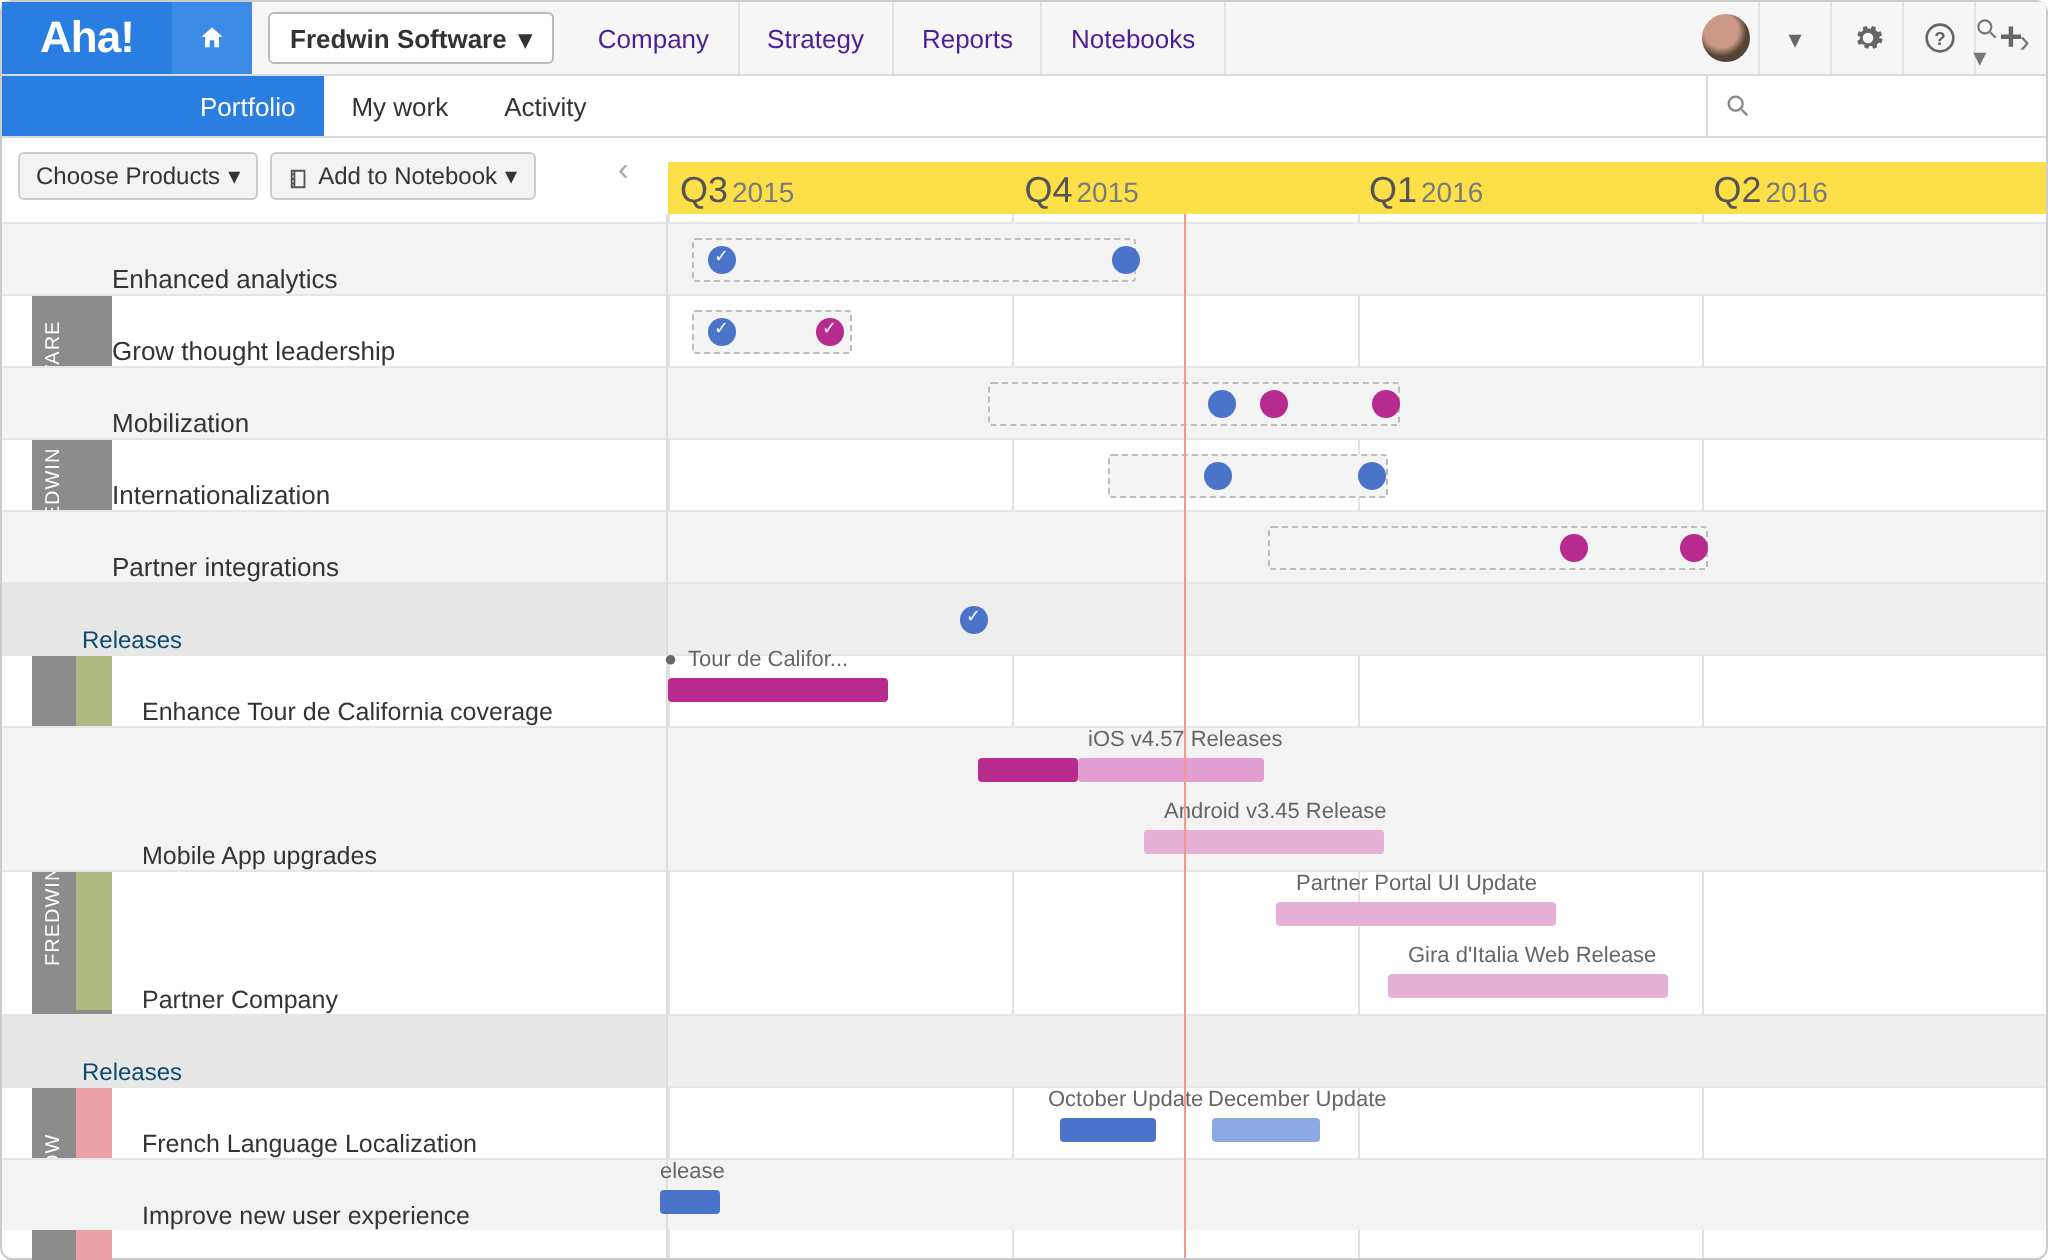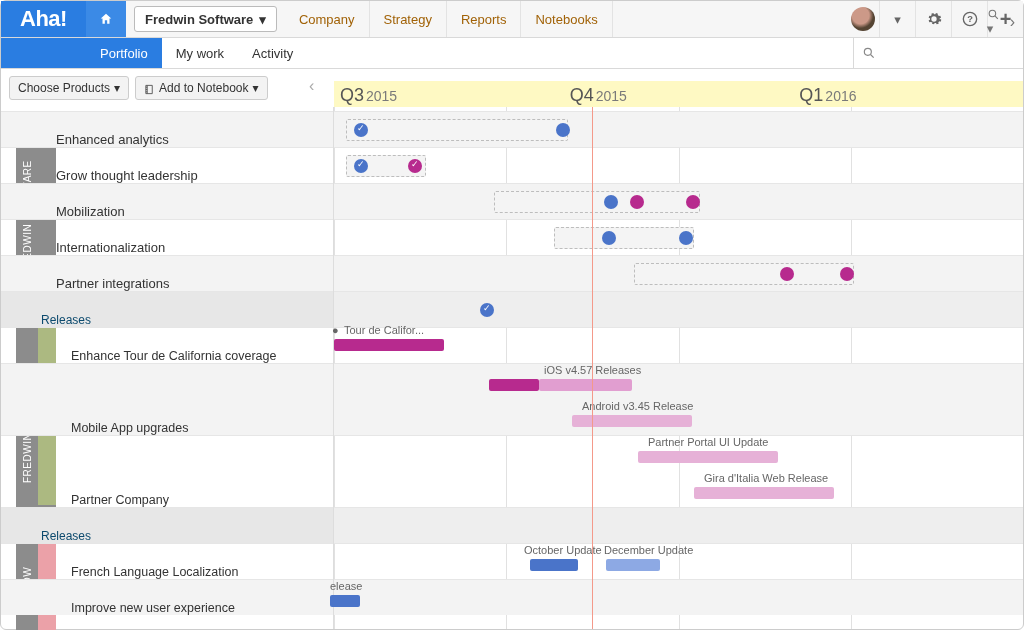--- a/index.html
+++ b/index.html
@@ -6,42 +6,42 @@
   html, body { width: 1024px; height: 630px; font-family: -apple-system, "Helvetica Neue", Arial, sans-serif; font-size: 13px; color: #333; overflow: hidden; }
 
   
   .app { width:1024px; height:630px; border:1px solid #ccc; border-radius:6px; background:#fff; position:relative; }
 
   
   .topbar { height:37px; background:#f6f6f6; border-bottom:1px solid #d9d9d9; display:flex; align-items:stretch; }
   .logo { width:85px; background:#2a7de1; color:#fff; font-weight:700; font-size:22px; display:flex; align-items:center; justify-content:center; letter-spacing:-0.5px; }
   .home { width:40px; background:#3b8ae6; display:flex; align-items:center; justify-content:center; color:#fff; }
   .ws-picker { margin:5px 8px; background:#fff; border:1px solid #bbb; border-radius:3px; padding:0 10px; display:flex; align-items:center; gap:6px; font-weight:600; cursor:pointer; }
-  .topnav-item { padding:0 14px; display:flex; align-items:center; cursor:pointer; color:#a16207; border-right:1px solid #e3e3e3; }
+  .topnav-item { padding:0 14px; display:flex; align-items:center; cursor:pointer; color:#4c1d95; border-right:1px solid #e3e3e3; }
   .topbar-right { margin-left:auto; display:flex; align-items:center; }
   .avatar { width:24px; height:24px; border-radius:50%; background:radial-gradient(circle at 40% 35%, #c98 0 40%, #543 60%); margin:0 4px; }
   .top-icon { width:36px; display:flex; align-items:center; justify-content:center; color:#666; cursor:pointer; height:100%; border-left:1px solid #e3e3e3;}
 
   
   .secondbar { height:31px; background:#fff; border-bottom:1px solid #d9d9d9; display:flex; align-items:stretch; }
   .sec-spacer { width:85px; background:#2a7de1; }
   .sec-tab { padding:0 14px; display:flex; align-items:center; cursor:pointer; color:#333; }
   .sec-tab.active { background:#2a7de1; color:#fff; }
   .search-wrap { margin-left:auto; width:170px; border-left:1px solid #d9d9d9; display:flex; align-items:center; padding:0 8px; color:#888;}
 
   
   .toolbar { height:38px; padding:7px 8px; display:flex; align-items:center; gap:6px; position:relative; }
   .btn { background:#f3f3f3; border:1px solid #ccc; border-radius:3px; padding:4px 8px; display:flex; align-items:flex-end; gap:4px; font-size:12px; cursor:pointer; }
   .toolbar-right { position:absolute; right:8px; top:7px; display:flex; align-items:center; gap:10px; color:#777; }
 
   
   .main { position:absolute; top:106px; left:0; right:0; bottom:0; display:flex; }
   .left-col { width:332px; flex:none; position:relative; }
   .timeline-col { flex:1; position:relative; }
-  .timeline-header { height:26px; background:#fef9c3; display:flex; }
+  .timeline-header { height:26px; background:#fde047; display:flex; }
   .q-cell { flex:1; color:#7a7a7a; font-size:14px; padding:4px 6px; }
   .q-cell b { color:#555; font-size:18px; font-weight:400; margin-right:2px; }
 
   .rows { position:absolute; top:0; left:0; right:0; }
   .row { height:36px; display:flex; align-items:flex-end; border-top:1px solid #e6e6e6; }
   .left-col .row { padding-left:55px; }
   .left-col .row.sub { padding-left:70px; font-size:12.5px; }
   .left-col .row.alt { background:#f3f3f3; }
   .left-col .row.rel { background:#e7e7e7; color:#0c4a6e; font-size:12px; padding-left:40px; }
   .left-col .row.tall { height:72px; }
@@ -208,20 +208,21 @@
           </div>
       </div>
     </div>
 
     <div class="timeline-col" style="border-left:1px solid #ddd;">
 
       <div class="timeline-header" style="position:absolute; left:0; right:0; top:-26px;">
         <div class="q-cell"><b>Q3</b><span>2015</span></div>
         <div class="q-cell"><b>Q4</b><span>2015</span></div>
         <div class="q-cell"><b>Q1</b><span>2016</span></div>
+        <div class="q-cell"><b>Q2</b><span>2016</span></div>
       </div>
 
       <div class="tl-grid" style="left:0"></div>
       <div class="tl-grid" style="left:25%"></div>
       <div class="tl-grid" style="left:50%"></div>
       <div class="tl-grid" style="left:75%"></div>
       <div class="today-line" style="left:37.5%"></div>
 
       <div class="tl-body" style="top:4px">
 

